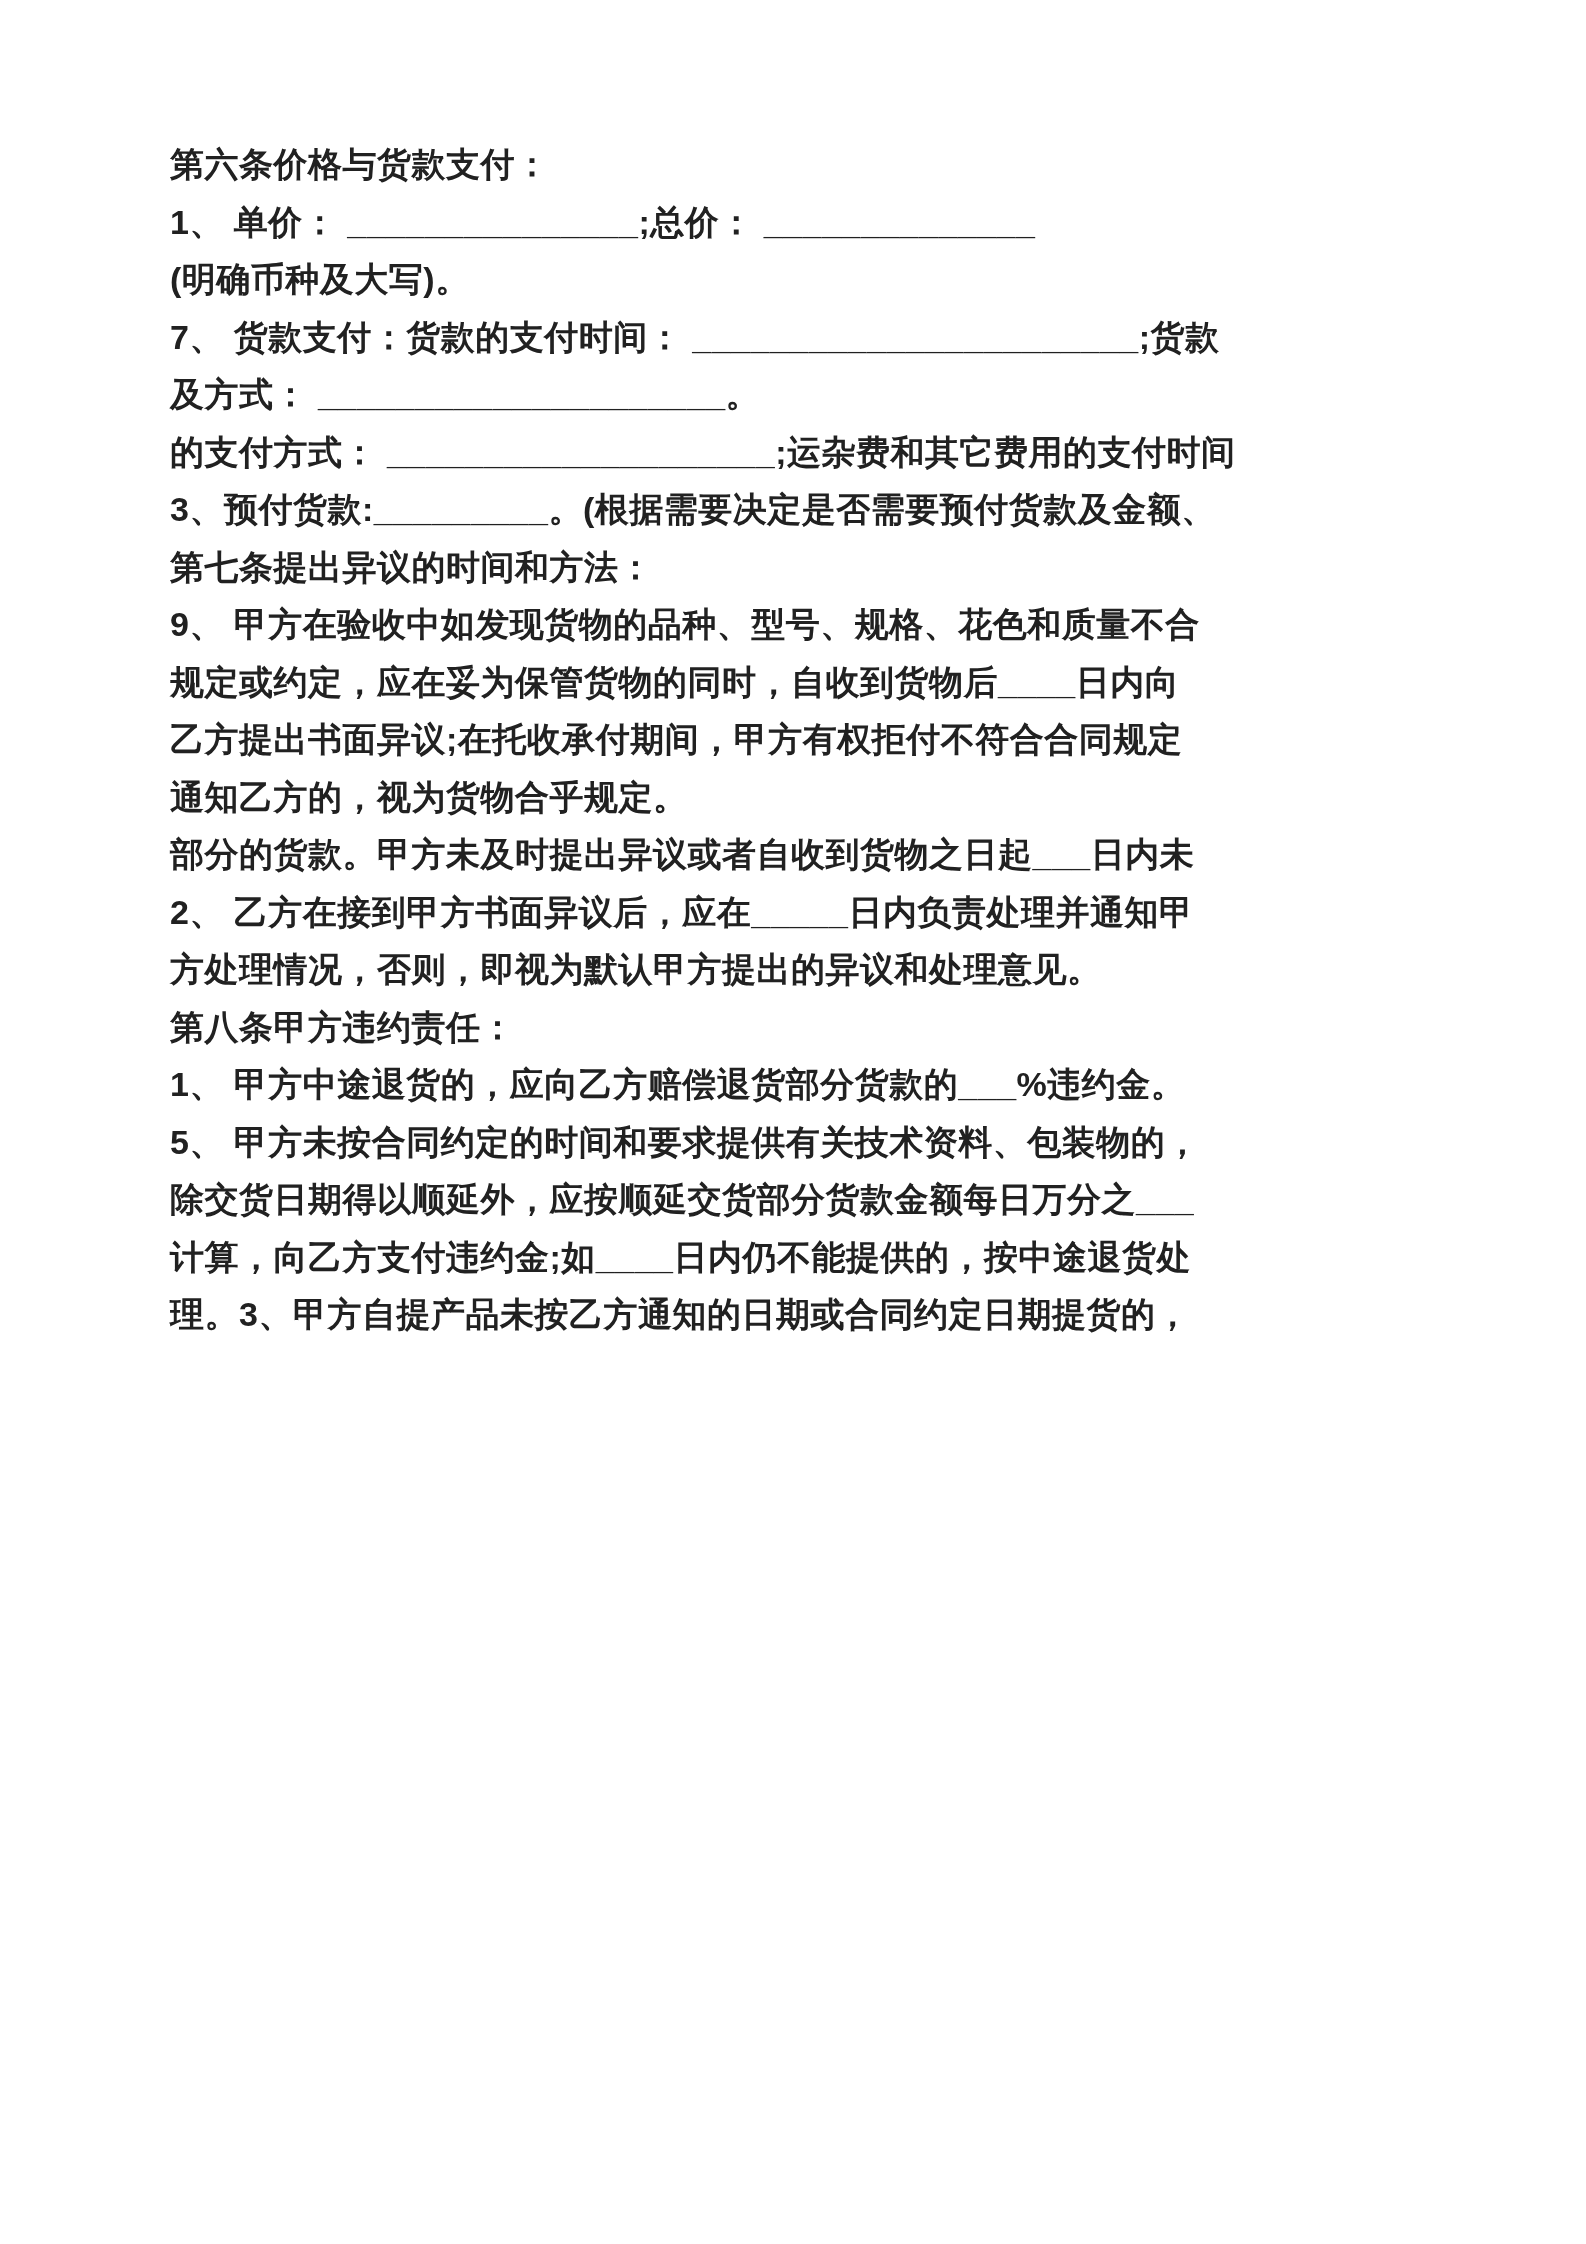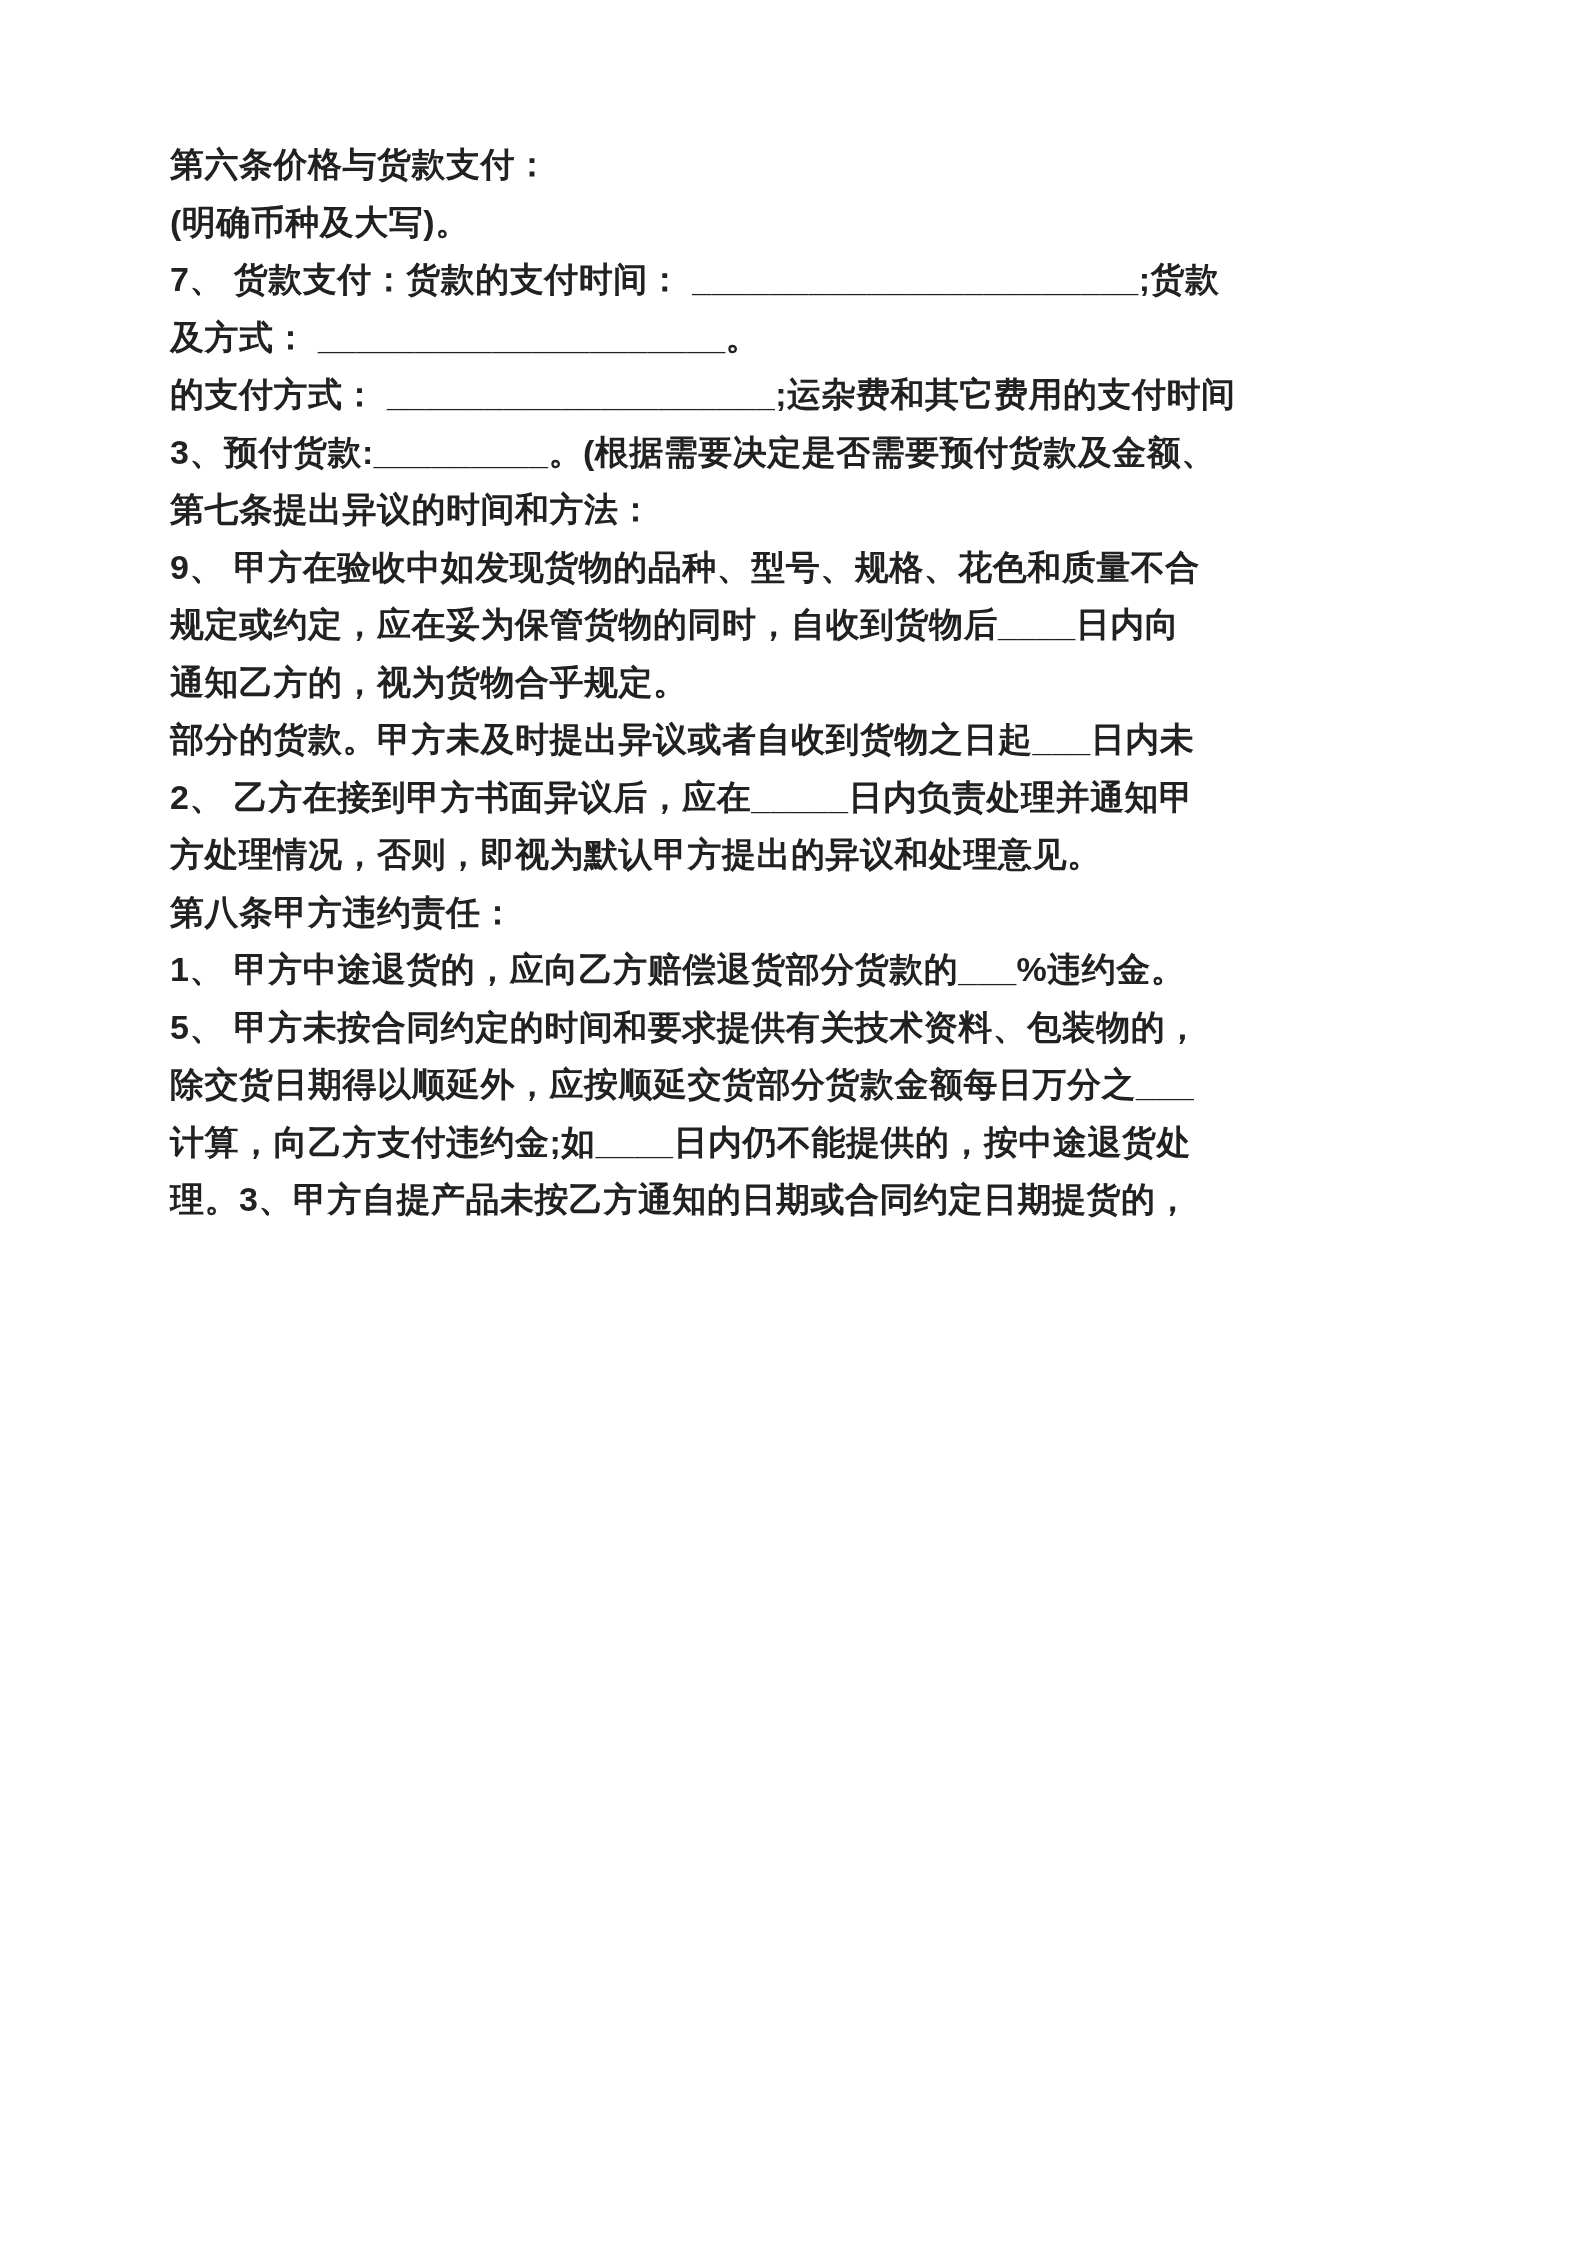--- a/index.html
+++ b/index.html
@@ -30,28 +30,30 @@
       white-space: pre-wrap;
       word-break: break-all;
     }
   </style>
 </head>
 <body>
 
 <div class="page">
   <div class="content">
     <div class="line">第六条价格与货款支付：</div>
+    <div class="line">1、 单价： _______________;总价： ______________</div>
     <div class="line">(明确币种及大写)。</div>
     <div class="line">7、 货款支付：货款的支付时间： _______________________;货款</div>
     <div class="line">及方式： _____________________。</div>
     <div class="line">的支付方式： ____________________;运杂费和其它费用的支付时间</div>
     <div class="line">3、预付货款:_________。(根据需要决定是否需要预付货款及金额、</div>
     <div class="line">第七条提出异议的时间和方法：</div>
     <div class="line">9、 甲方在验收中如发现货物的品种、型号、规格、花色和质量不合</div>
     <div class="line">规定或约定，应在妥为保管货物的同时，自收到货物后____日内向</div>
+    <div class="line">乙方提出书面异议;在托收承付期间，甲方有权拒付不符合合同规定</div>
     <div class="line">通知乙方的，视为货物合乎规定。</div>
     <div class="line">部分的货款。甲方未及时提出异议或者自收到货物之日起___日内未</div>
     <div class="line">2、 乙方在接到甲方书面异议后，应在_____日内负责处理并通知甲</div>
     <div class="line">方处理情况，否则，即视为默认甲方提出的异议和处理意见。</div>
     <div class="line">第八条甲方违约责任：</div>
     <div class="line">1、 甲方中途退货的，应向乙方赔偿退货部分货款的___%违约金。</div>
     <div class="line">5、 甲方未按合同约定的时间和要求提供有关技术资料、包装物的，</div>
     <div class="line">除交货日期得以顺延外，应按顺延交货部分货款金额每日万分之___</div>
     <div class="line">计算，向乙方支付违约金;如____日内仍不能提供的，按中途退货处</div>
     <div class="line">理。3、甲方自提产品未按乙方通知的日期或合同约定日期提货的，</div>

